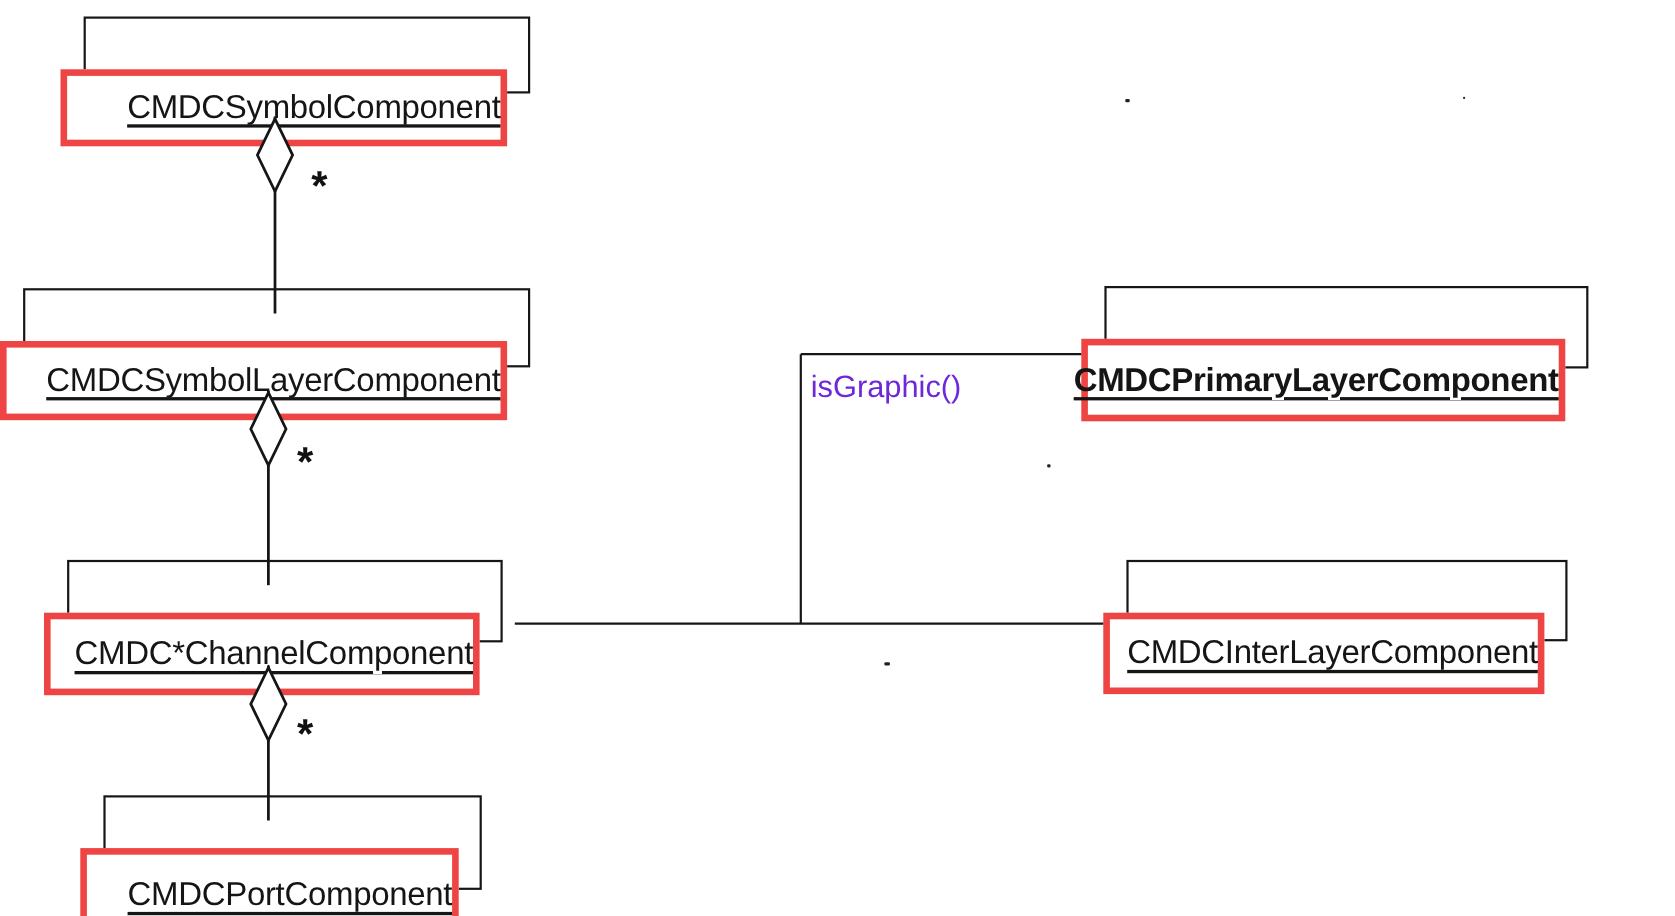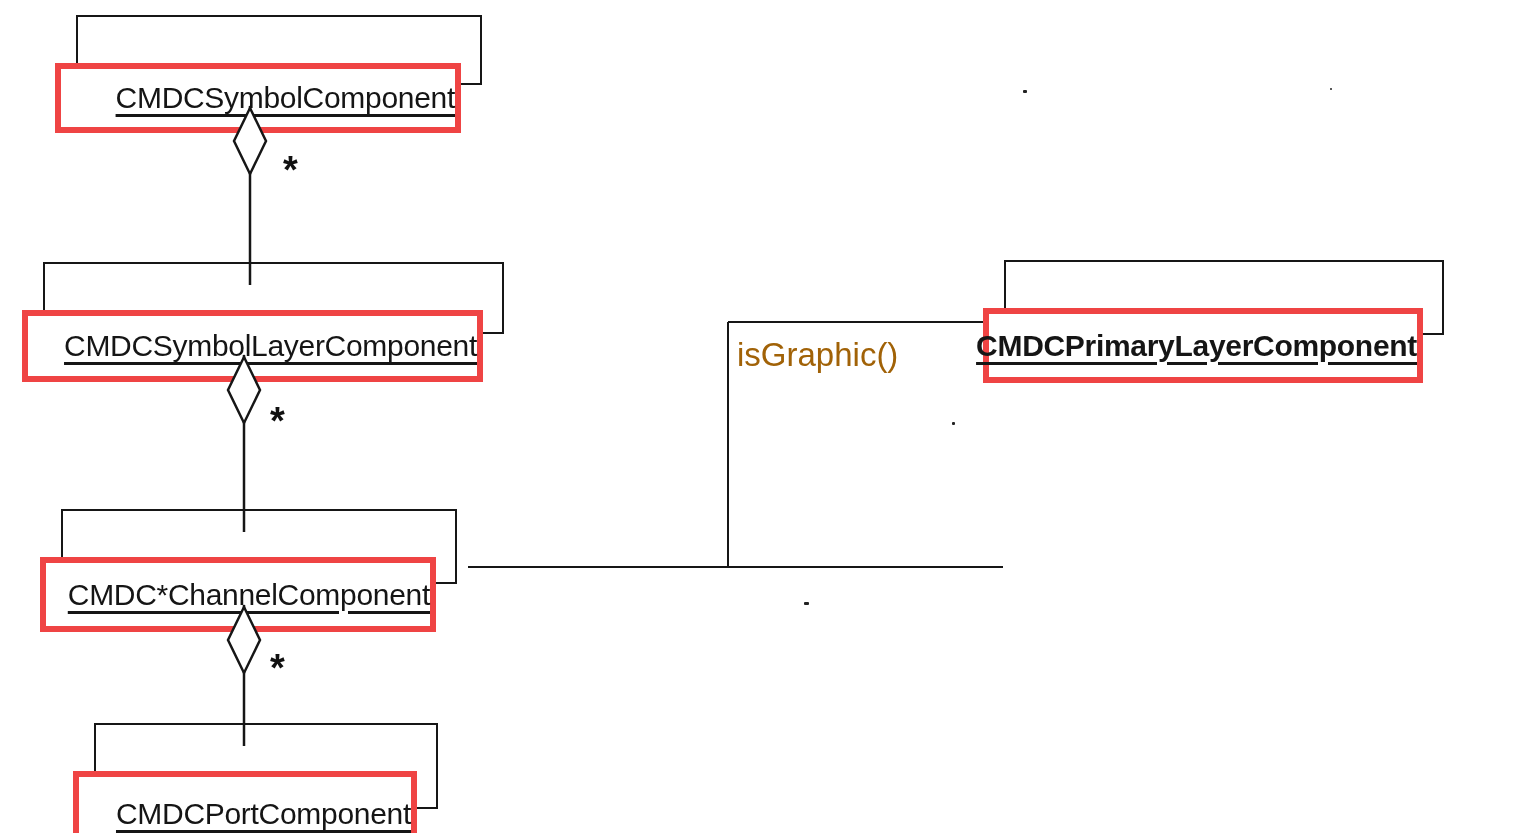--- a/index.html
+++ b/index.html
@@ -64,22 +64,22 @@
   .mult-star {
     position: absolute;
     font-size: 38px;
     font-weight: bold;
     color: #111111;
     z-index: 6;
     line-height: 1;
   }
   .assoc-label {
     position: absolute;
-    font-size: 33px;
-    color: #a16207;
+    font-size: 28px;
+    color: #6d28d9;
     z-index: 6;
     white-space: nowrap;
   }
   
   .speck {
     position: absolute;
     background: #222222;
     border-radius: 1px;
     z-index: 2;
   }
@@ -89,21 +89,21 @@
 
 <div class="canvas">
 
   <div class="node" style="left:55px; top:38px; width:406px; height:70px;">
     <div class="shadow-box"></div>
     <div class="main-box">
       <span class="class-name">CMDCSymbolComponent</span>
     </div>
   </div>
 
-  <div class="node" style="left:22px; top:285px; width:461px; height:72px;">
+  <div class="node" style="left:0; top:285px; width:461px; height:72px;">
     <div class="shadow-box"></div>
     <div class="main-box">
       <span class="class-name">CMDCSymbolLayerComponent</span>
     </div>
   </div>
 
   <div class="node" style="left:40px; top:532px; width:396px; height:75px;">
     <div class="shadow-box"></div>
     <div class="main-box">
       <span class="class-name">CMDC*ChannelComponent</span>
@@ -117,20 +117,26 @@
     </div>
   </div>
 
   <div class="node" style="left:983px; top:283px; width:440px; height:75px;font-weight:bold;">
     <div class="shadow-box"></div>
     <div class="main-box">
       <span class="class-name">CMDCPrimaryLayerComponent</span>
     </div>
   </div>
 
+  <div class="node" style="left:1003px; top:532px; width:401px; height:74px;">
+    <div class="shadow-box"></div>
+    <div class="main-box">
+      <span class="class-name">CMDCInterLayerComponent</span>
+    </div>
+  </div>
 
   <svg class="connectors" width="1523" height="833" viewBox="0 0 1523 833">
 
     <line x1="250" y1="106" x2="250" y2="285" stroke="#161616" stroke-width="2.5"></line>
     <polygon points="250,108 266,141 250,174 234,141" fill="#ffffff" stroke="#161616" stroke-width="2.5"></polygon>
 
     <line x1="244" y1="355" x2="244" y2="532" stroke="#161616" stroke-width="2.5"></line>
     <polygon points="244,357 260,390 244,423 228,390" fill="#ffffff" stroke="#161616" stroke-width="2.5"></polygon>
 
     <line x1="244" y1="605" x2="244" y2="746" stroke="#161616" stroke-width="2.5"></line>

